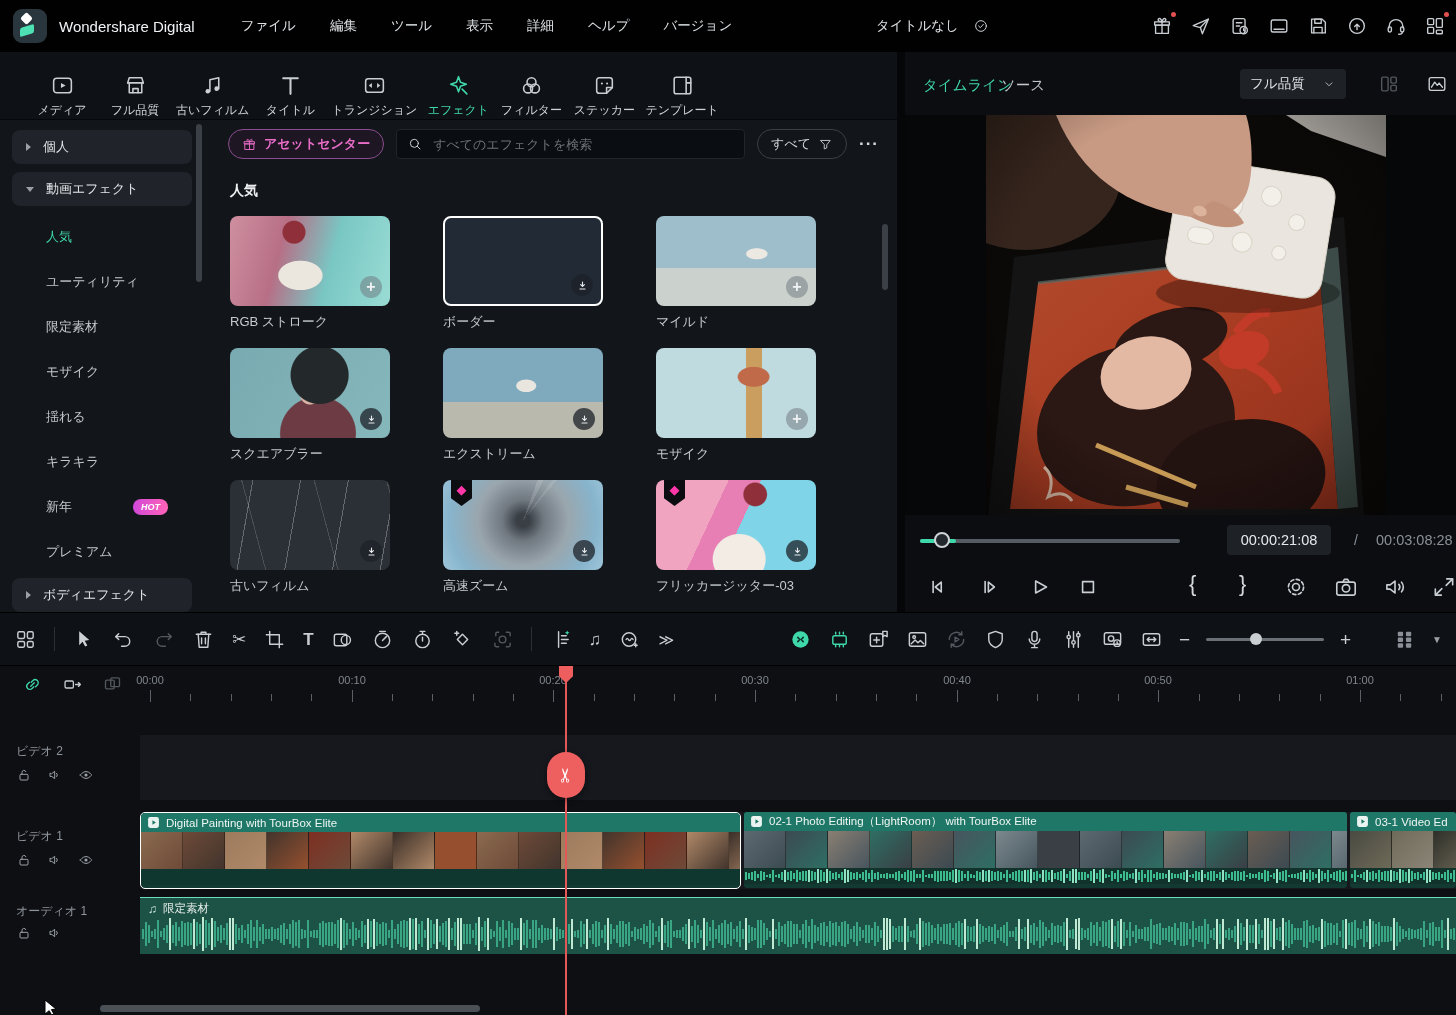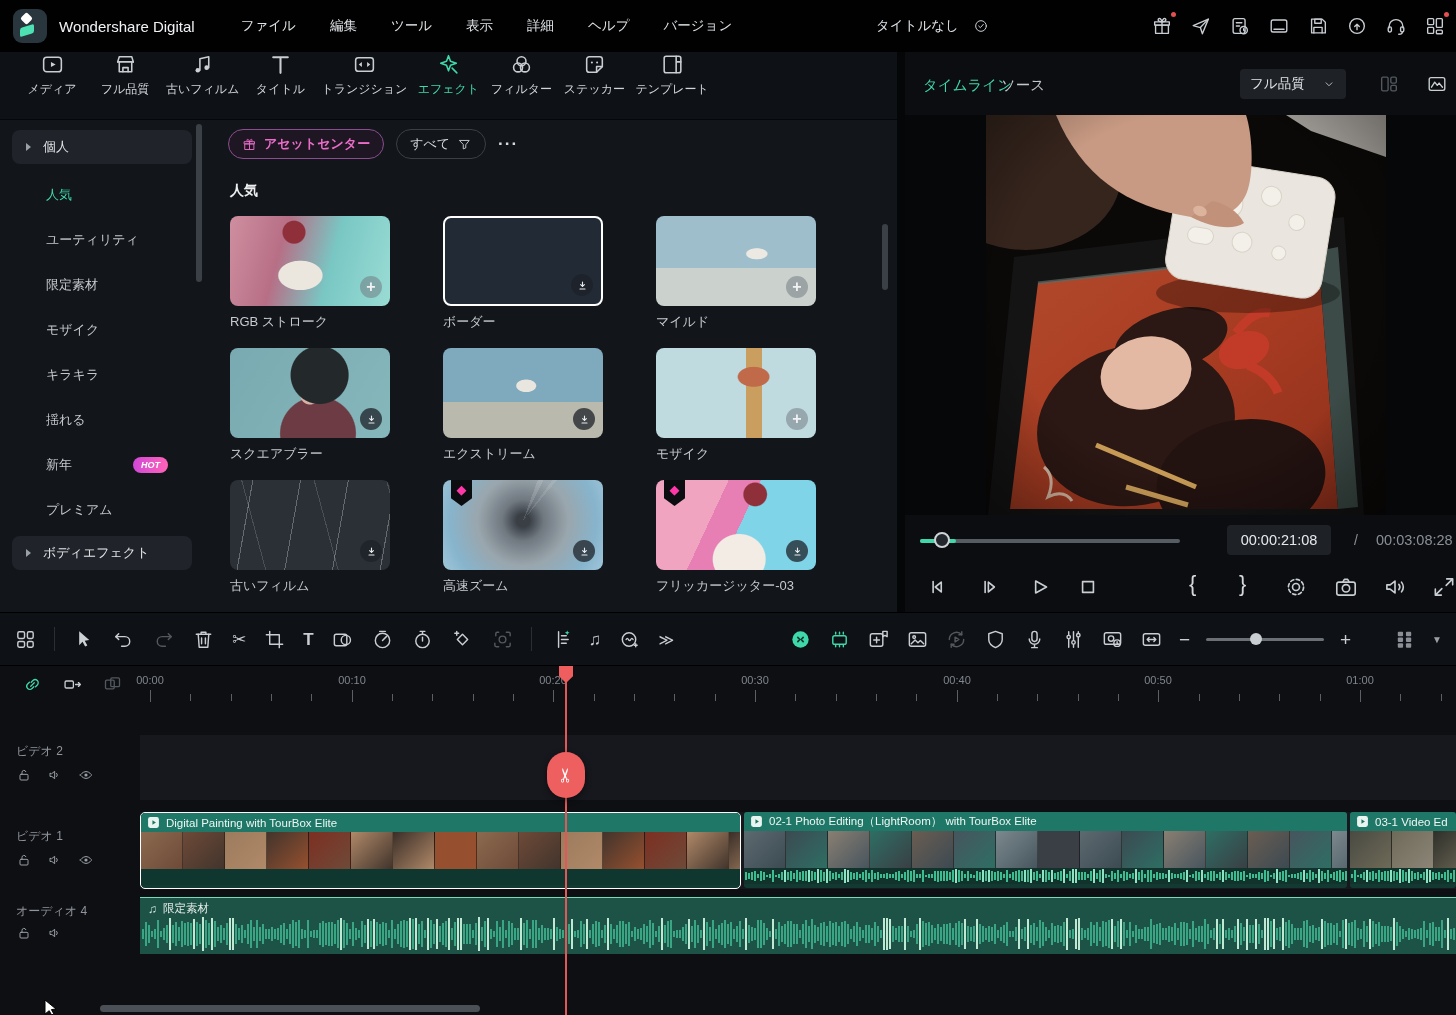--- a/index.html
+++ b/index.html
@@ -18,21 +18,21 @@
   .logo .d2{position:absolute;left:7px;top:17px;width:14px;height:9px;background:#4ce0b3;transform:skewY(-18deg);border-radius:2px}
   .app-title{margin-left:12px;font-size:15px;color:#f0f2f4;white-space:nowrap}
   .menus{display:flex;margin-left:46px;gap:34px}
   .mi{font-size:13.5px;color:#dfe3e6;white-space:nowrap}
   .proj{position:absolute;left:876px;top:0;height:52px;display:flex;align-items:center;gap:14px}
   .proj .t{font-size:13.5px;color:#dfe3e6}
   .top-icons{position:absolute;right:10px;top:0;height:52px;display:flex;align-items:center;gap:17px}
   .tic{position:relative;width:22px;height:22px}
   .dot{position:absolute;top:-3px;right:-3px;width:5px;height:5px;border-radius:50%;background:#e35050}
   
-  .tabsbar{position:absolute;top:52px;left:0;width:897px;height:68px;background:#0e1116;display:flex;align-items:flex-start;padding-left:20px;gap:9px;box-sizing:border-box;border-bottom:1px solid #05070a}
+  .tabsbar{position:absolute;top:52px;left:0;width:897px;height:68px;background:#0e1116;display:flex;align-items:flex-end;padding-left:30px;gap:9px;box-sizing:border-box;border-bottom:1px solid #05070a}
   .tab{min-width:64px;display:flex;flex-direction:column;align-items:center;gap:4px}
   .tab .ic{width:25px;height:25px}
   .tab .tl{font-size:12px;color:#d2d6da;white-space:nowrap}
   .tab.active .tl{color:#3fd8ab}
   .tab.active svg{stroke:#3fd8ab}
   
   .leftpanel{position:absolute;top:120px;left:0;width:897px;height:492px;background:#12151a}
   .sidebar{position:absolute;left:12px;top:10px;width:180px}
   .sgroup{height:34px;background:#20242a;border-radius:8px;display:flex;align-items:center;padding-left:14px;gap:12px;margin-bottom:8px}
   .sgroup .gl{font-size:13px;color:#e2e5e8}
@@ -321,27 +321,31 @@
         <span class="tl">テンプレート</span>
       </div>
   </div>
 
   <div class="leftpanel">
     <div class="sidebar">
       <div class="sgroup">
           <span class="tri-r"></span>
           <span class="gl">個人</span>
         </div>
+      <div class="sgroup">
+          <span class="tri-d"></span>
+          <span class="gl">動画エフェクト</span>
+        </div>
       <div class="sitems">
         <div class="sitem active">人気</div>
         <div class="sitem">ユーティリティ</div>
         <div class="sitem">限定素材</div>
         <div class="sitem">モザイク</div>
+        <div class="sitem">揺れる</div>
         <div class="sitem">キラキラ</div>
-        <div class="sitem">揺れる</div>
         <div class="sitem">
             <span>新年</span>
             <span class="hot">HOT</span>
           </div>
         <div class="sitem">プレミアム</div>
       </div>
       <div class="sgroup">
           <span class="tri-r"></span>
           <span class="gl">ボディエフェクト</span>
         </div>
@@ -354,20 +358,29 @@
             <span class="ic pink">
               <svg viewBox="0 0 24 24">
                 <path d="M5 11h14v9H5z"></path>
                 <path d="M4 7.5h16V11H4z"></path>
                 <path d="M12 7.5V20"></path>
                 <path d="M12 7.5C9.5 7.5 7.8 6.6 7.8 5.3 7.8 4 9 3.4 10 4c1.2.7 2 3.5 2 3.5zm0 0c2.5 0 4.2-.9 4.2-2.2C16.2 4 15 3.4 14 4c-1.2.7-2 3.5-2 3.5z"></path>
               </svg>
             </span>
             <span>アセットセンター</span>
           </div>
+        <div class="search">
+          <span class="ic">
+              <svg viewBox="0 0 24 24">
+                <circle cx="11" cy="11" r="6"></circle>
+                <path d="m15.5 15.5 4 4"></path>
+              </svg>
+            </span>
+          <input type="text" placeholder="すべてのエフェクトを検索" style="">
+        </div>
         <div class="filter-btn">
             <span>すべて</span>
             <span class="ic">
               <svg viewBox="0 0 24 24">
                 <path d="M4.5 5.5h15L14 12.5v5L10 19v-6.5z"></path>
               </svg>
             </span>
           </div>
         <div class="more-btn">···</div>
       </div>
@@ -902,21 +915,21 @@
           </span>
         <span class="ic">
             <svg viewBox="0 0 24 24">
               <path d="M3.5 12S7 6.8 12 6.8 20.5 12 20.5 12 17 17.2 12 17.2 3.5 12 3.5 12z"></path>
               <circle cx="12" cy="12" r="2.4" fill="#9aa0a6" stroke="none"></circle>
             </svg>
           </span>
       </div>
     </div>
     <div class="thead" style="top:231px;height:56px">
-      <span class="tname" style="top:6px">オーディオ 4</span>
+      <span class="tname" style="top:6px">オーディオ 1</span>
       <div class="ticons" style="top:28px">
         <span class="ic">
             <svg viewBox="0 0 24 24">
               <rect x="6" y="11" width="12" height="8.5" rx="1.5"></rect>
               <path d="M9 11V8.2A3 3 0 0 1 14.8 7"></path>
             </svg>
           </span>
         <span class="ic">
             <svg viewBox="0 0 24 24">
               <path d="M4.5 9.8v4.4h2.8l4.2 3.3V6.5L7.3 9.8z"></path>

